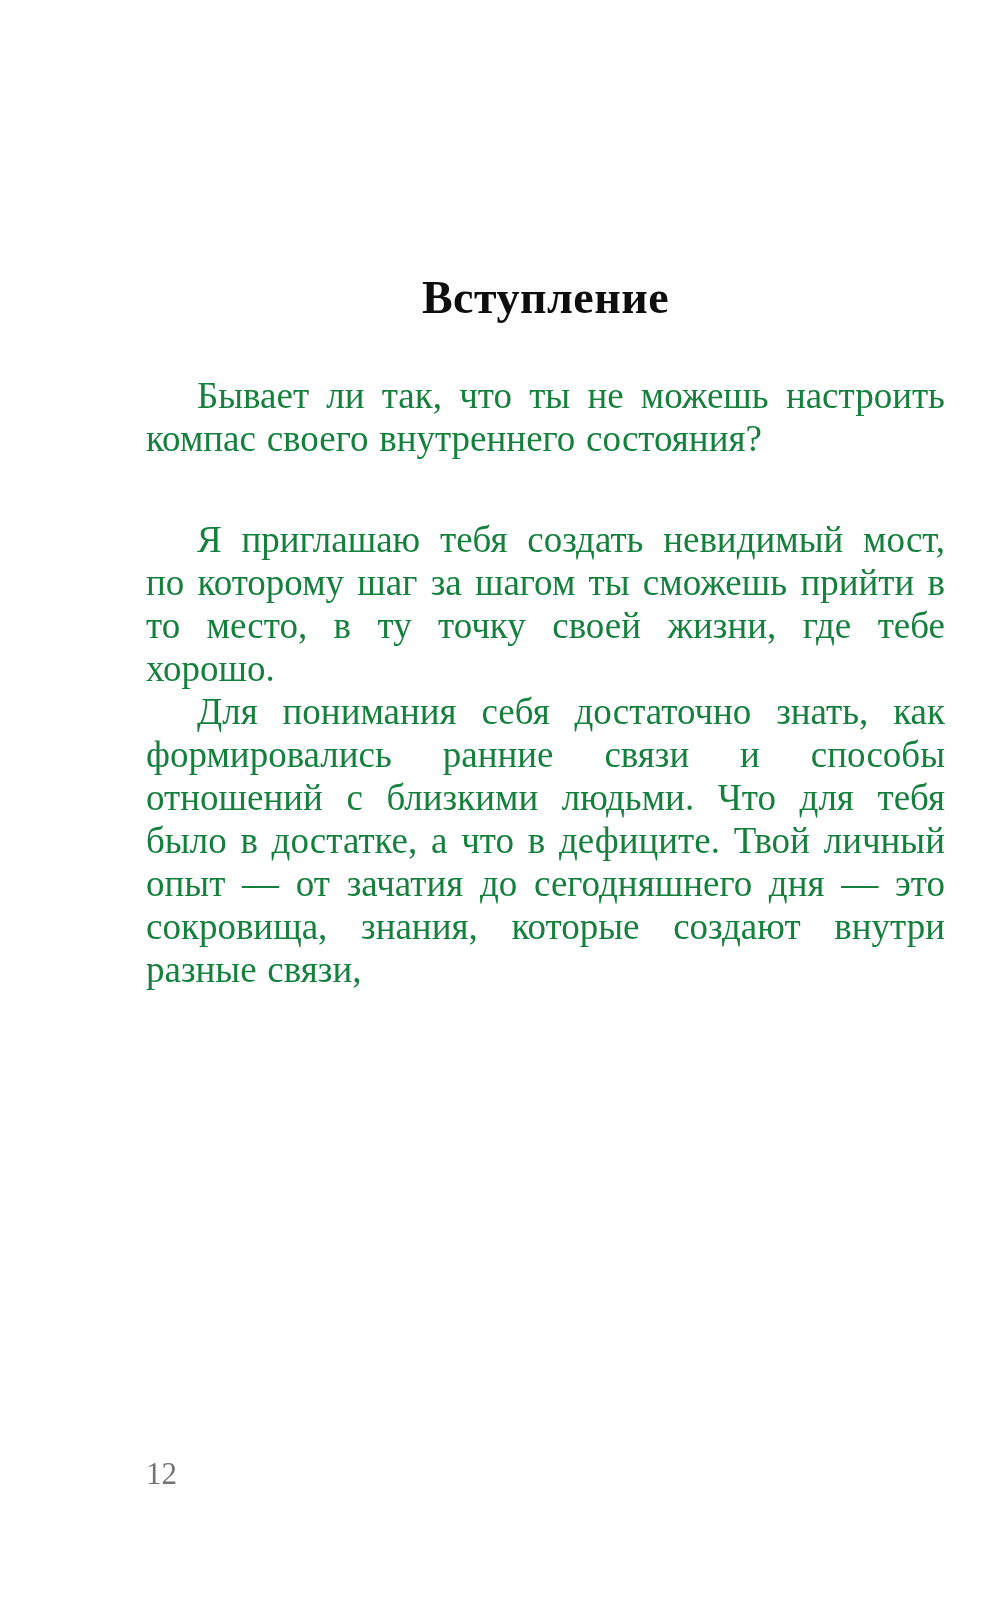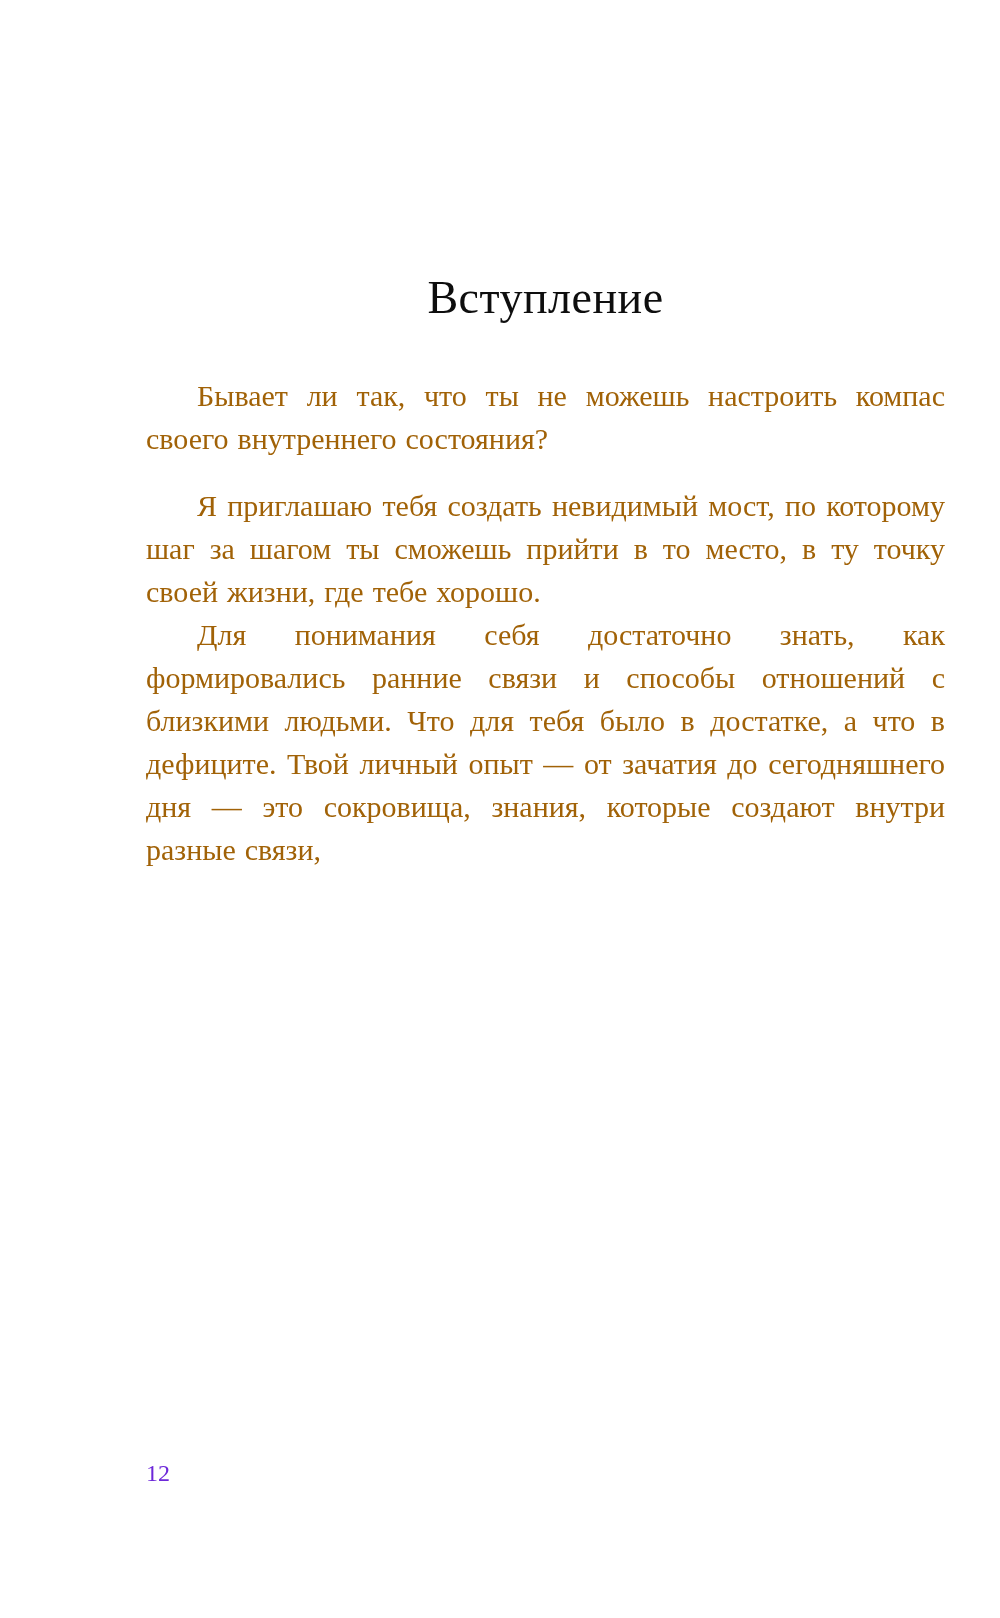--- a/index.html
+++ b/index.html
@@ -18,48 +18,48 @@
   .book-page {
     position: absolute;
     inset: 0;
     box-sizing: border-box;
     padding: 270px 55px 0 146px;
     background: #ffffff;
   }
   .chapter-title {
     font-size: 46px;
     line-height: 56px;
-    font-weight: normal;
+    font-weight: bold;
     text-align: center;
     margin: 0 0 48px 0;
     letter-spacing: 0.5px;
     color: #0e0e0e;
   }
   .text-block {
     width: 799px;
   }
   .para {
-    font-size: 30px;
+    font-size: 37px;
     line-height: 43px;
     text-align: justify;
     text-indent: 51px;
     margin: 0;
     word-spacing: 1.5px;
-    color: #a16207;
+    color: #15803d;
   }
   .para.section-gap {
-    margin-top: 24px;
+    margin-top: 58px;
   }
   .page-number {
     position: absolute;
     left: 146px;
     top: 1452px;
-    font-size: 24px;
+    font-size: 31px;
     line-height: 43px;
-    color: #6d28d9;
+    color: #737373;
   }
 </style>
 </head>
 <body>
 
 <div class="book-page">
 
   <h1 class="chapter-title">Вступление</h1>
 
   <div class="text-block">

